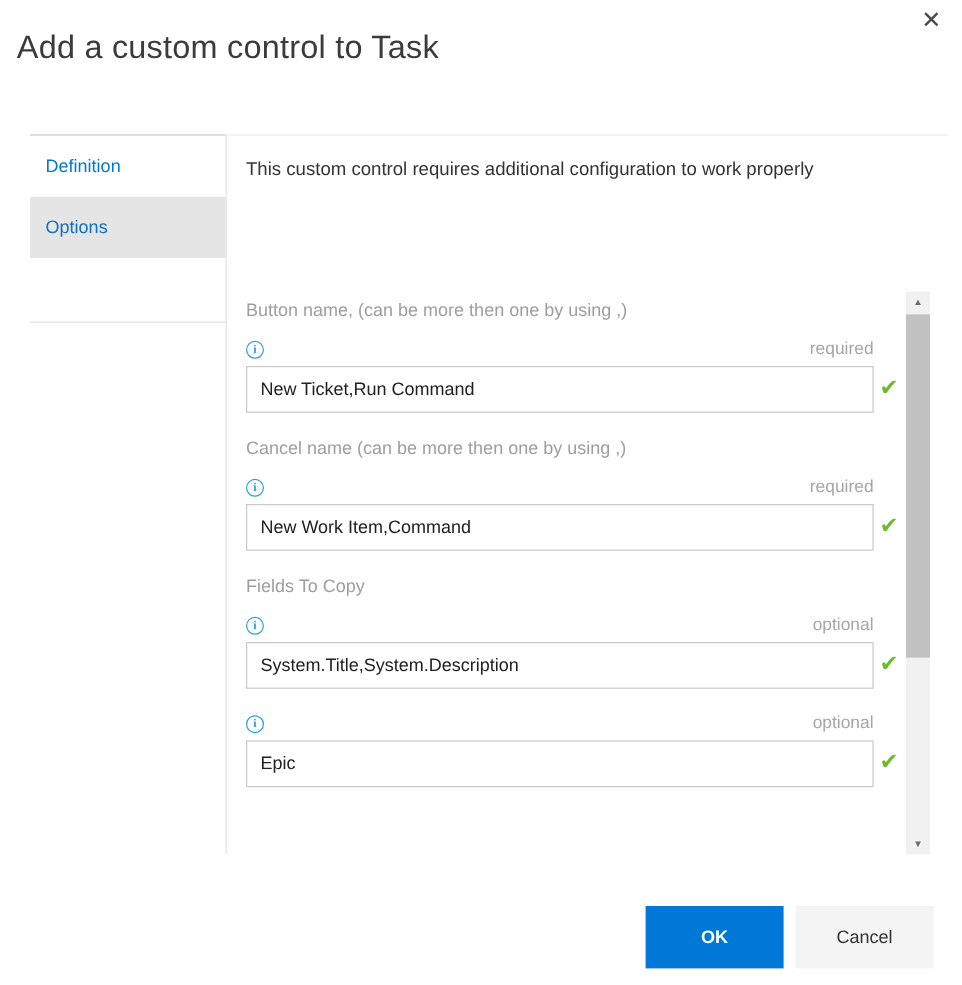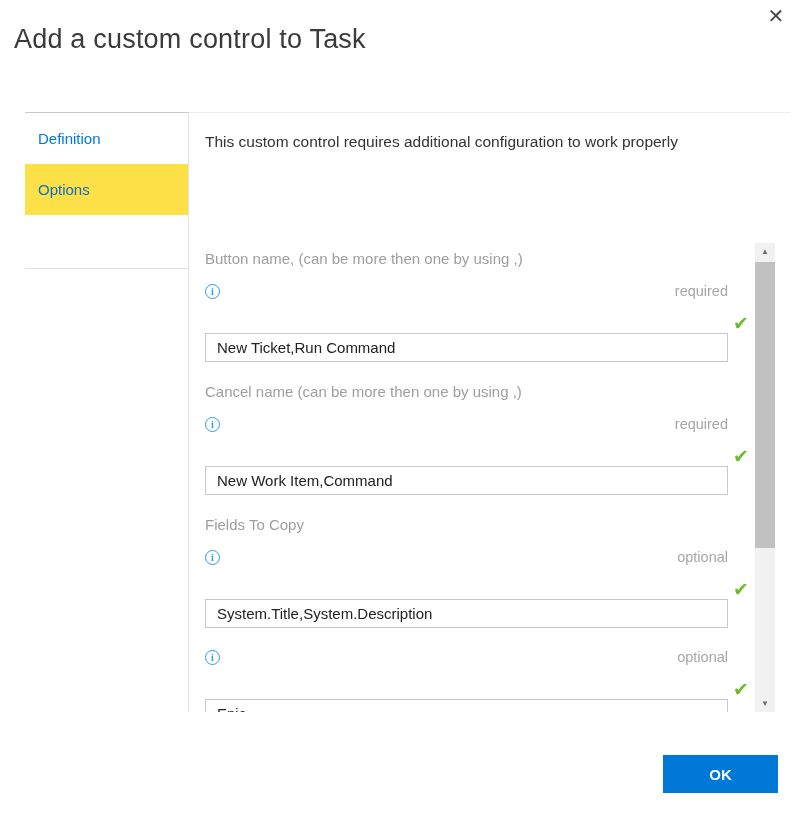--- a/index.html
+++ b/index.html
@@ -24,21 +24,21 @@
   .sep-content-top { position: absolute; left: 188px; top: 112px; width: 602px; height: 1px; background: #ececec; }
   .v-divider { position: absolute; left: 188px; top: 112px; width: 1px; height: 600px; background: #e2e2e2; }
   .sep-sidebar-bottom { position: absolute; left: 25px; top: 268px; width: 163px; height: 1px; background: #e0e0e0; }
 
   
   .sidebar { position: absolute; left: 25px; top: 113px; width: 163px; }
   .tab {
     height: 51px; display: flex; align-items: center;
     padding-left: 13px; font-size: 15px; color: #0078d7; cursor: pointer;
   }
-  .tab.selected { background: #fde047; color: #106ebe; }
+  .tab.selected { background: #e5e5e5; color: #106ebe; }
 
   
   .config-message {
     position: absolute; left: 205px; top: 133px; width: 560px;
     font-size: 15.5px; color: #333;
   }
 
   .fields-region {
     position: absolute; left: 205px; top: 240px; width: 548px; height: 472px;
     overflow: hidden;
@@ -51,24 +51,23 @@
   }
   .info-icon {
     width: 15px; height: 15px; border: 1.5px solid #2b9fd9; border-radius: 50%;
     color: #2b9fd9; font-size: 10px; font-weight: bold; font-style: normal;
     display: flex; align-items: center; justify-content: center; cursor: pointer;
     font-family: "Liberation Serif", serif;
   }
   .req-text { font-size: 14.5px; color: #a6a6a6; }
   .input-wrap { position: relative; margin-top: 6px; margin-bottom: 21px; }
   .text-input {
-    width: 523px; height: 29px; border: 1px solid #c8c8c8; background: #fff;
+    width: 523px; height: 39px; border: 1px solid #c8c8c8; background: #fff;
     font-size: 15px; color: #212121; padding: 0 11px; outline: none;
     font-family: "Liberation Sans", sans-serif;
-    margin-top: 28px;
   }
   .valid-check {
     position: absolute; left: 528px; top: 7px;
     color: #6fba2c; font-size: 19px; font-weight: bold;
     font-family: "DejaVu Sans", sans-serif;
   }
 
   
   .scrollbar { position: absolute; left: 755px; top: 243px; width: 20px; height: 469px; background: #f1f1f1; }
   .scroll-arrow {
@@ -76,21 +75,21 @@
     display: flex; align-items: center; justify-content: center;
     color: #6d6d6d; font-size: 8px; cursor: pointer;
   }
   .scroll-arrow.up { top: 0; }
   .scroll-arrow.down { bottom: 0; }
   .scroll-thumb { position: absolute; left: 0; top: 19px; width: 20px; height: 286px; background: #c1c1c1; cursor: pointer; }
 
   
   .footer { position: absolute; top: 755px; right: 24px; display: flex; gap: 10px; }
   .btn {
-    min-width: 115px; height: 38px; border: none; font-size: 15px;
+    min-width: 115px; height: 52px; border: none; font-size: 15px;
     display: flex; align-items: center; justify-content: center; cursor: pointer;
     font-family: "Liberation Sans", sans-serif;
   }
   .btn-ok { background: #0078d7; color: #fff; font-weight: bold; }
   .btn-cancel { background: #f4f4f4; color: #333; }
 </style>
 </head>
 <body>
 
 <div class="close-btn">✕</div>
@@ -162,13 +161,14 @@
 </div>
 
 <div class="scrollbar">
   <div class="scroll-arrow up">▲</div>
   <div class="scroll-thumb"></div>
   <div class="scroll-arrow down">▼</div>
 </div>
 
 <div class="footer">
   <button class="btn btn-ok">OK</button>
+  <button class="btn btn-cancel">Cancel</button>
 </div>
 
 </body></html>

